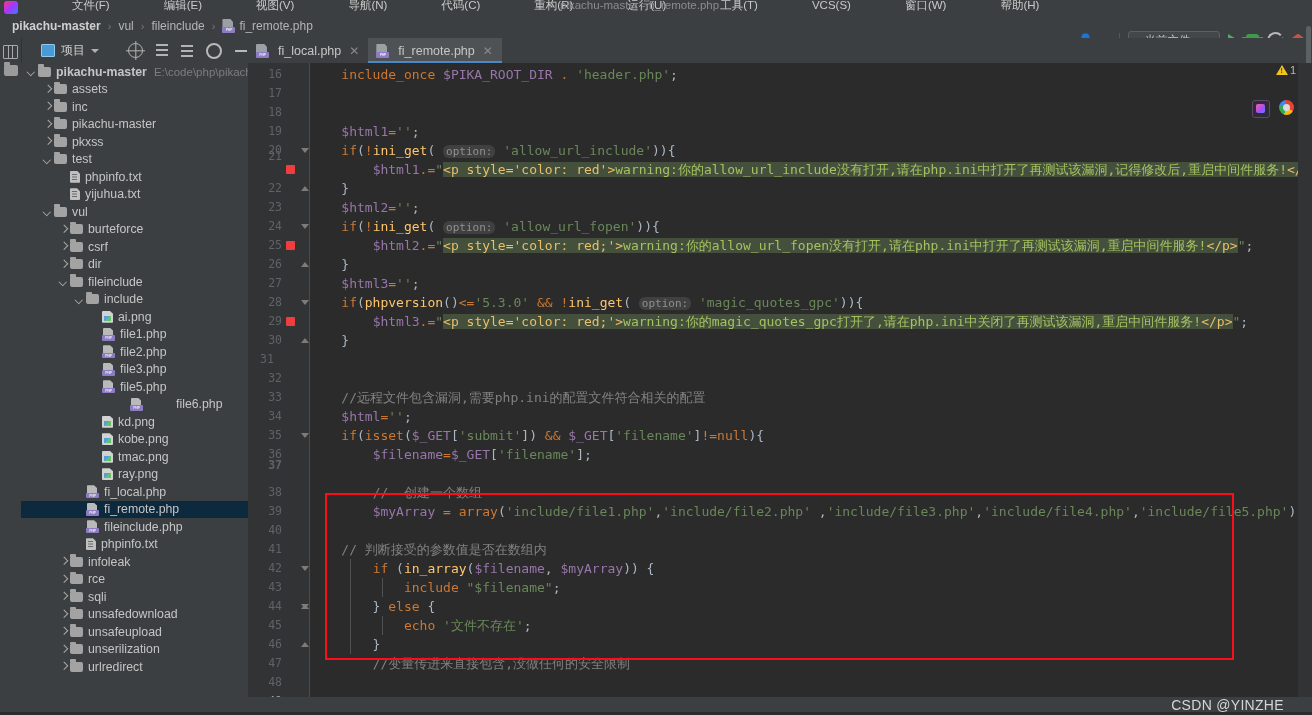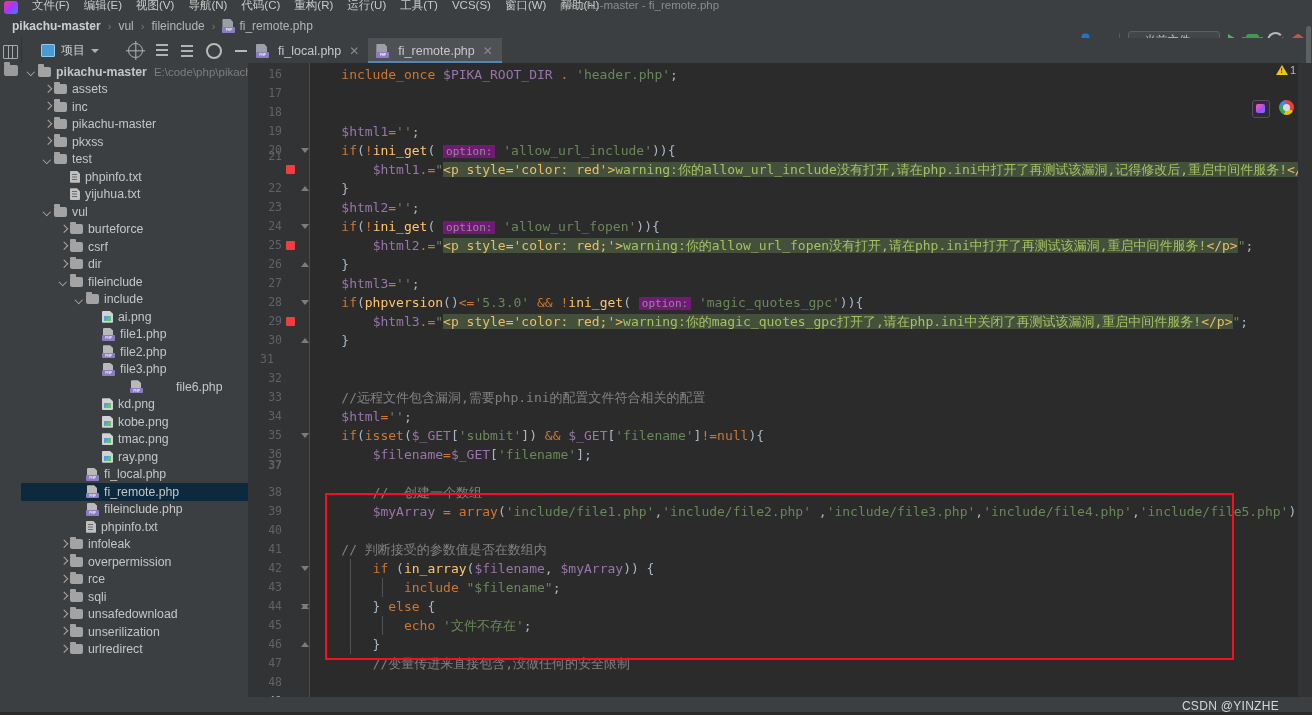--- a/index.html
+++ b/index.html
@@ -10,20 +10,21 @@
     font-size:12px;color:#bbbbbb;
     -webkit-font-smoothing:antialiased;
   }
   .app{position:relative;width:1312px;height:715px;}
 
   
   .menubar{
     position:absolute;left:0;top:0;width:1312px;height:14px;
     background:#3c3f41;display:flex;align-items:center;
     overflow:hidden;
+    gap:40px;
   }
   .menu-logo{width:14px;height:13px;margin-left:4px;border-radius:3px;
     background:linear-gradient(135deg,#ff318c 0%,#a238ff 50%,#3a7cff 100%);}
   .menu-item{margin-left:14px;font-size:11.5px;color:#c9c9c9;white-space:nowrap;
     line-height:11px;margin-top:-3px;}
   .menu-win-title{position:absolute;left:560px;top:-1px;font-size:11.5px;color:#8c8c8c;white-space:nowrap;}
 
   
   .breadcrumb{
     position:absolute;left:0;top:14px;width:1312px;height:24px;
@@ -140,42 +141,42 @@
   .idt{position:absolute;width:1px;height:19px;background:#4e5254;}
 
   
   .kw{color:#cc7832;}
   .fn{color:#ffc66d;}
   .var{color:#9876aa;}
   .str{color:#6a8759;}
   .cmt{color:#808080;}
   .htmlstr{background:#44503b;color:#a5c261;}
   .htmltag{background:#44503b;color:#e8bf6a;}
-  .param{background:#701a75;color:#909090;font-size:11px;padding:0 3px;border-radius:0;}
+  .param{background:#404040;color:#909090;font-size:11px;padding:0 3px;border-radius:6px;}
 
   .redbox{position:absolute;left:325px;top:493px;width:905px;height:163px;border:2.5px solid #fc0d1b;pointer-events:none;}
 
   
   .rgutter{position:absolute;right:0;top:63px;width:14px;height:652px;background:#313335;}
   .warn-badge{position:absolute;right:16px;top:64px;display:flex;align-items:center;gap:2px;font-size:11px;color:#b8b8b8;}
   .warn-tri{width:0;height:0;border-left:6px solid transparent;border-right:6px solid transparent;border-bottom:10px solid #f0c419;position:relative;}
   .warn-tri::after{content:"!";position:absolute;left:-1.5px;top:2px;font-size:7px;color:#3c3f41;font-weight:bold;font-family:"Liberation Sans",sans-serif;}
 
   .float-ico{position:absolute;top:100px;display:flex;gap:9px;right:18px;}
   .fi-a{width:16px;height:16px;border-radius:3px;background:#2f2b36;position:relative;border:1px solid #5a4a6b;}
   .fi-a::after{content:"";position:absolute;left:3px;top:3px;width:9px;height:9px;border-radius:2px;
     background:linear-gradient(135deg,#ff5fa2 0%,#a24bff 60%,#4b8bff 100%);}
   .fi-b{width:15px;height:15px;border-radius:50%;
     background:conic-gradient(#e94235 0deg 120deg,#fbbc05 120deg 200deg,#34a853 200deg 290deg,#4285f4 290deg 360deg);
     position:relative;}
   .fi-b::after{content:"";position:absolute;left:4px;top:4px;width:7px;height:7px;border-radius:50%;background:#d8dce0;}
 
   
   .statusbar{position:absolute;left:0;bottom:0;width:1312px;height:18px;background:#3c3f41;}
-  .watermark{position:absolute;right:26px;bottom:2px;font-size:12px;color:#d5d5d5;letter-spacing:.3px;}
+  .watermark{position:absolute;right:20px;bottom:2px;font-size:14px;color:#d5d5d5;letter-spacing:.3px;}
   .bottom-edge{position:absolute;left:0;bottom:0;width:1312px;height:3px;background:#2b2b2b;}
 </style>
 </head>
 <body>
 
 <div class="app">
 
   <div class="menubar">
     <div class="menu-logo"></div>
     <div class="menu-item">文件(F)</div>
@@ -362,20 +363,28 @@
         <span>file2.php</span>
       </div>
       <div class="trow" style="padding-left: 70px;">
         <span class="arrow"></span>
         <span class="filephp">
           <i></i>
           <b>PHP</b>
         </span>
         <span>file3.php</span>
       </div>
+      <div class="trow" style="padding-left: 70px;">
+        <span class="arrow"></span>
+        <span class="filephp">
+          <i></i>
+          <b>PHP</b>
+        </span>
+        <span>file5.php</span>
+      </div>
       <div class="trow" style="padding-left: 70px; gap: 28px;">
         <span class="arrow"></span>
         <span class="filephp">
           <i></i>
           <b>PHP</b>
         </span>
         <span>file6.php</span>
       </div>
       <div class="trow" style="padding-left: 70px;">
         <span class="arrow"></span>
@@ -427,36 +436,36 @@
         <span>phpinfo.txt</span>
       </div>
       <div class="trow" style="padding-left: 38px;">
         <span class="arrow closed"></span>
         <span class="folder"></span>
         <span>infoleak</span>
       </div>
       <div class="trow" style="padding-left: 38px;">
         <span class="arrow closed"></span>
         <span class="folder"></span>
-        <span>overpermission</span>
-      </div>
-      <div class="trow" style="padding-left: 38px;">
-        <span class="arrow closed"></span>
-        <span class="folder"></span>
         <span>rce</span>
       </div>
       <div class="trow" style="padding-left: 38px;">
         <span class="arrow closed"></span>
         <span class="folder"></span>
         <span>sqli</span>
       </div>
       <div class="trow" style="padding-left: 38px;">
         <span class="arrow closed"></span>
         <span class="folder"></span>
         <span>unsafedownload</span>
+      </div>
+      <div class="trow" style="padding-left: 38px;">
+        <span class="arrow closed"></span>
+        <span class="folder"></span>
+        <span>unsafeupload</span>
       </div>
       <div class="trow" style="padding-left: 38px;">
         <span class="arrow closed"></span>
         <span class="folder"></span>
         <span>unserilization</span>
       </div>
       <div class="trow" style="padding-left: 38px;">
         <span class="arrow closed"></span>
         <span class="folder"></span>
         <span>urlredirect</span>

